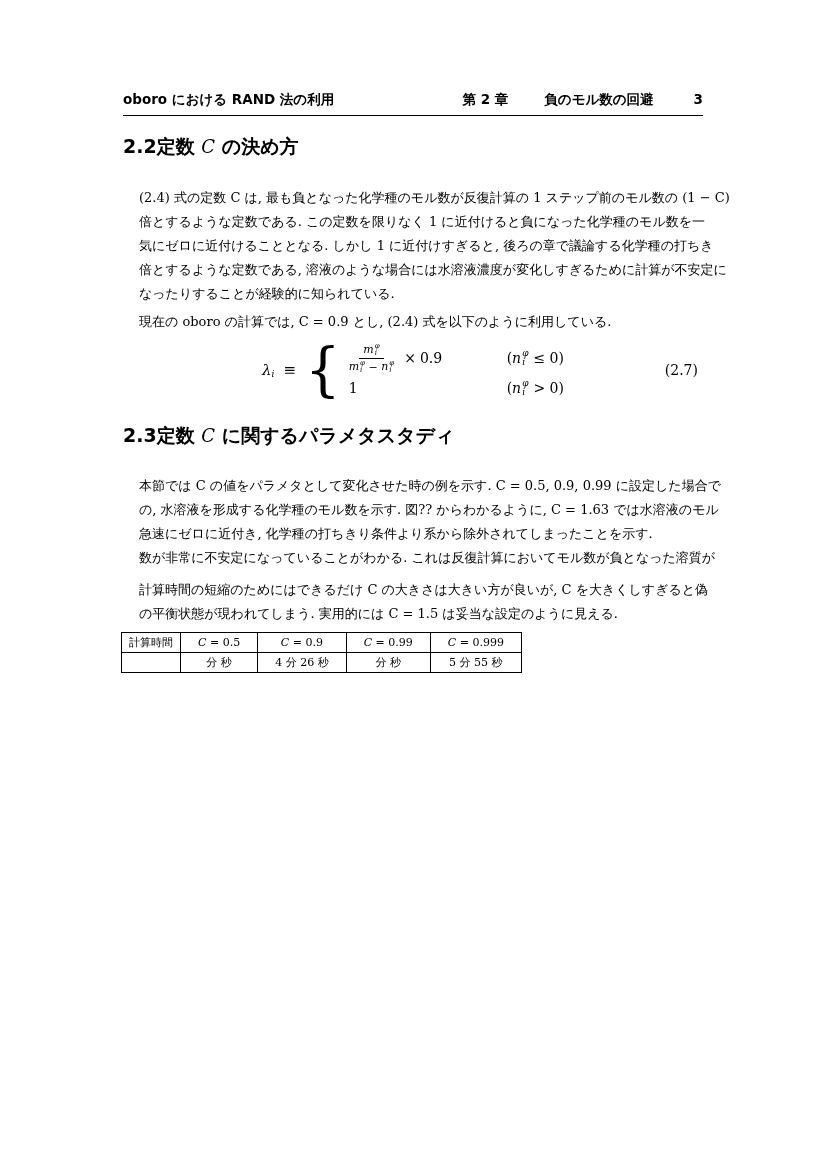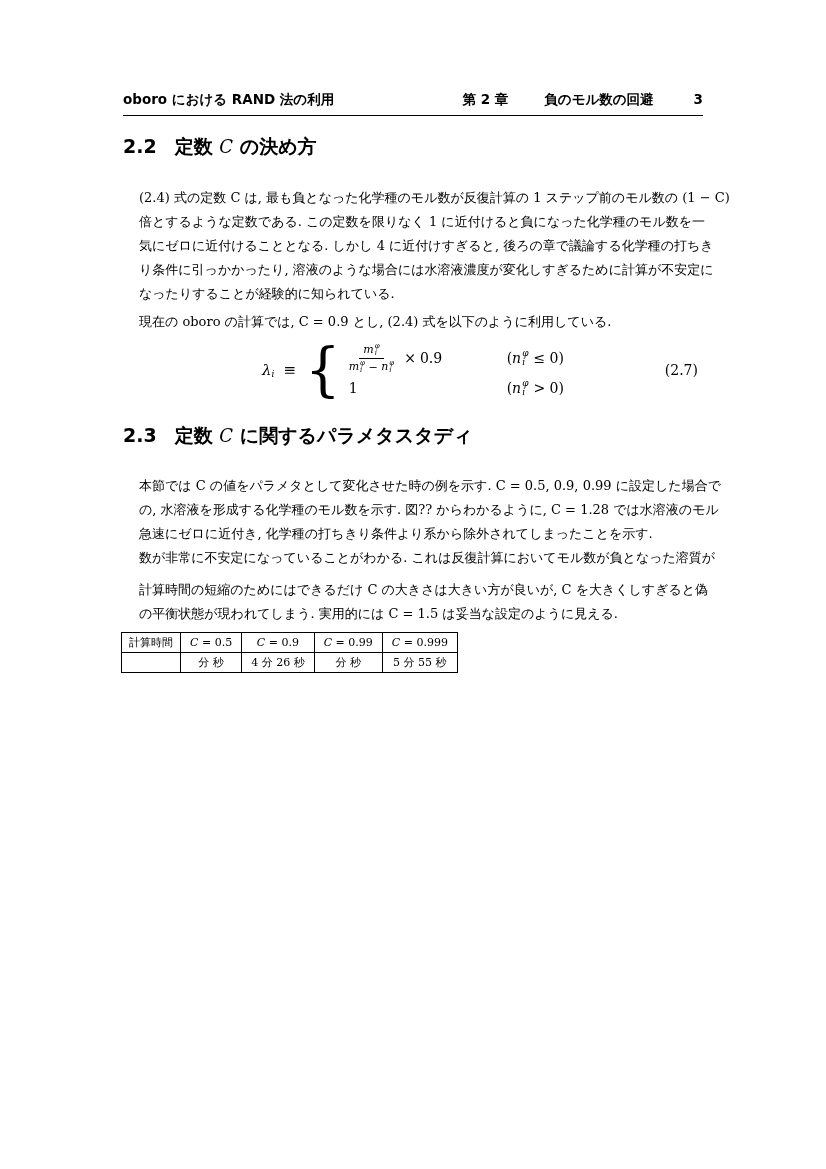--- a/index.html
+++ b/index.html
@@ -21,21 +21,21 @@
   .runhead .chap { margin-right: 16px; }
   .runhead .pageno { margin-left: 20px; }
   .head-rule { position: absolute; left: 123px; top: 115px; width: 580px; height: 1px; background: #000; }
 
   
   .sec-head {
     position: absolute; left: 123px; width: 580px;
     font-family: "DejaVu Sans", sans-serif; font-weight: bold; font-size: 19px; line-height: 26px;
     white-space: nowrap;
   }
-  .sec-head .sec-num { margin-right: 18px; }
+  .sec-head .sec-num { }
   .mvar { font-family: "DejaVu Serif", serif; font-style: italic; font-weight: normal; }
   .sec-head .mvar { font-size: 18px; }
 
   
   .para {
     position: absolute; left: 123px; width: 580px;
     font-size: 13px; line-height: 24px; margin-left: 16px;
   }
   .para .line { white-space: nowrap; }
 
@@ -59,21 +59,21 @@
   .frac .scripts { font-size: 7px; }
   .cond .scripts { font-size: 9px; }
   .cond { font-size: 14px; display: inline-flex; align-items: center; }
   .cond .rel { margin-left: 5px; }
   .times-part { display: inline-flex; align-items: center; }
   .times-sign { margin: 0 4px; }
   .eq-number { position: absolute; right: 5px; top: 50%; transform: translateY(-50%); font-size: 14px; }
 
   
   .timing { position: absolute; left: 121px; top: 632px; border-collapse: collapse; font-size: 11px; }
-  .timing td { border: 1px solid #000; text-align: center; height: 19px; padding: 0 9px; white-space: nowrap; }
+  .timing td { border: 1px solid #000; text-align: center; height: 19px; padding: 0 17px; white-space: nowrap; }
   .timing td.lbl { padding: 0 7px; }
 
   
   .footer {
     position: absolute; left: 123px; top: 1062px; width: 580px;
     border-top: 1px solid #000; padding-top: 5px;
     display: flex; justify-content: space-between; align-items: baseline;
     font-size: 13px;
   }
   .footer .file { font-family: "DejaVu Sans Mono", monospace; font-size: 14px; }
@@ -93,22 +93,22 @@
   </div>
   <div class="head-rule"></div>
 
   <div class="sec-head" style="top:133px;">
     <span class="sec-num">2.2</span><span>定数 </span><span class="mvar">C</span><span> の決め方</span>
   </div>
 
   <div class="para" style="top:186px;">
     <div class="line">(2.4) 式の定数 C は, 最も負となった化学種のモル数が反復計算の 1 ステップ前のモル数の (1 − C)</div>
     <div class="line">倍とするような定数である. この定数を限りなく 1 に近付けると負になった化学種のモル数を一</div>
-    <div class="line">気にゼロに近付けることとなる. しかし 4 に近付けすぎると, 後ろの章で議論する化学種の打ちき</div>
-    <div class="line">り条件に引っかかったり, 溶液のような場合には水溶液濃度が変化しすぎるために計算が不安定に</div>
+    <div class="line">気にゼロに近付けることとなる. しかし 1 に近付けすぎると, 後ろの章で議論する化学種の打ちき</div>
+    <div class="line">倍とするような定数である, 溶液のような場合には水溶液濃度が変化しすぎるために計算が不安定に</div>
     <div class="line">なったりすることが経験的に知られている.</div>
   </div>
 
   <div class="para" style="top:310px;">
     <div class="line">現在の oboro の計算では, C = 0.9 とし, (2.4) 式を以下のように利用している.</div>
   </div>
 
   <div class="equation">
     <div class="eq-center">
       <span class="eq-lhs">
@@ -181,21 +181,21 @@
     </div>
     <span class="eq-number">(2.7)</span>
   </div>
 
   <div class="sec-head" style="top:422px;">
     <span class="sec-num">2.3</span><span>定数 </span><span class="mvar">C</span><span> に関するパラメタスタディ</span>
   </div>
 
   <div class="para" style="top:474px;">
     <div class="line">本節では C の値をパラメタとして変化させた時の例を示す. C = 0.5, 0.9, 0.99 に設定した場合で</div>
-    <div class="line">の, 水溶液を形成する化学種のモル数を示す. 図?? からわかるように, C = 1.28 では水溶液のモル</div>
+    <div class="line">の, 水溶液を形成する化学種のモル数を示す. 図?? からわかるように, C = 1.63 では水溶液のモル</div>
     <div class="line">急速にゼロに近付き, 化学種の打ちきり条件より系から除外されてしまったことを示す.</div>
     <div class="line">数が非常に不安定になっていることがわかる. これは反復計算においてモル数が負となった溶質が</div>
   </div>
 
   <div class="para" style="top:578px;">
     <div class="line">計算時間の短縮のためにはできるだけ C の大きさは大きい方が良いが, C を大きくしすぎると偽</div>
     <div class="line">の平衡状態が現われてしまう. 実用的には C = 1.5 は妥当な設定のように見える.</div>
   </div>
 
   <table class="timing">

